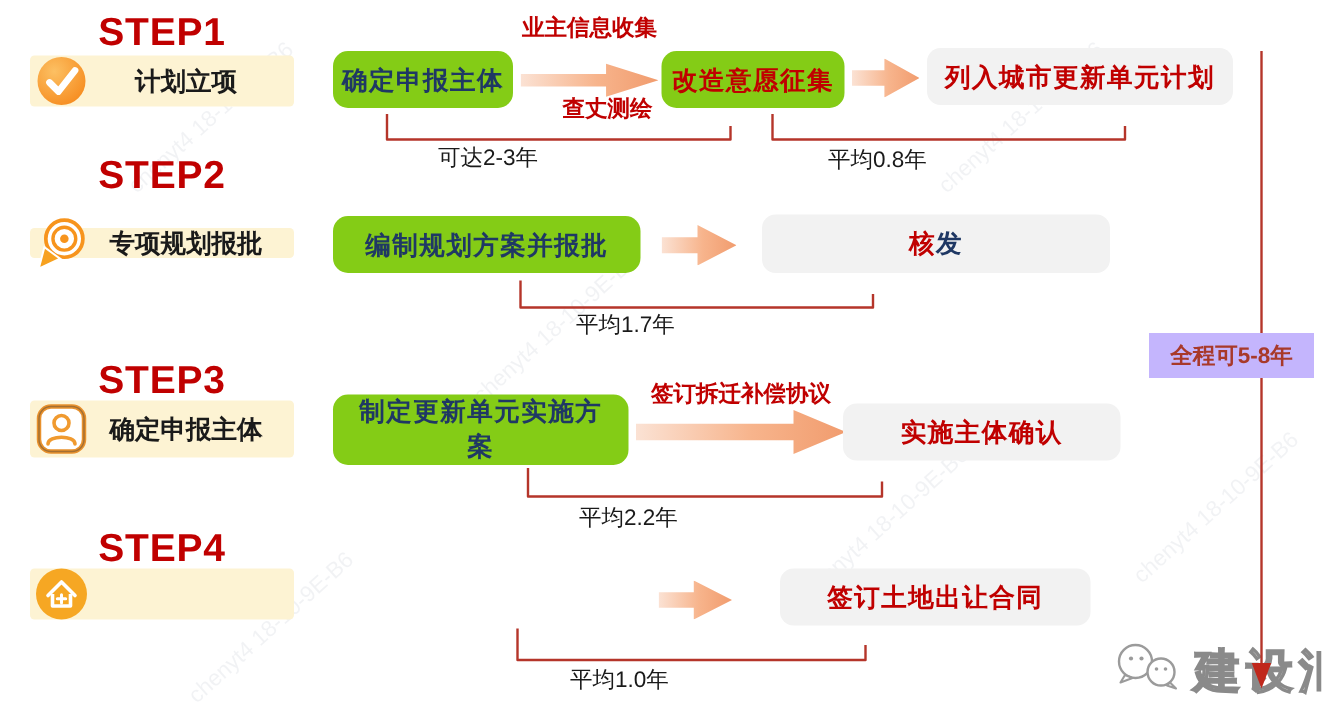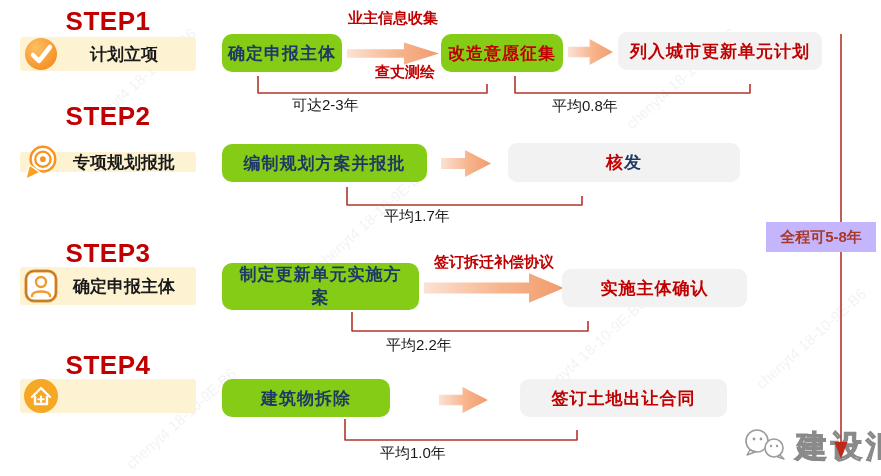--- a/index.html
+++ b/index.html
@@ -154,21 +154,20 @@
   <div class="band b4">
     <span class="icn">
       <svg width="38" height="38" viewBox="0 0 38 38">
         <circle cx="19" cy="19" r="17" fill="#f6a723"></circle>
         <path d="M10 20 L19 11 L28 20" fill="none" stroke="#ffffff" stroke-width="2.4" stroke-linecap="round" stroke-linejoin="round"></path>
         <path d="M13 19 L13 27 L25 27 L25 19" fill="none" stroke="#ffffff" stroke-width="2.4" stroke-linejoin="round"></path>
         <path d="M19 19.5 L19 25 M16.2 22.2 L21.8 22.2" stroke="#ffffff" stroke-width="2" stroke-linecap="round"></path>
       </svg>
     </span>
   </div>
-  <div class="fbox blue bx-s4a">建筑物拆除</div>
   <div class="arrow head48 ar5"></div>
   <div class="fbox gray bx-s4b">签订土地出让合同</div>
   <div class="dur d5">平均1.0年</div>
 
   <div class="logo">
     <span>
       <svg width="48" height="42" viewBox="0 0 48 42">
         <circle cx="15" cy="17" r="11" fill="#ffffff" stroke="#9b9b9b" stroke-width="1.6"></circle>
         <path d="M8 26 L5 31 L13 28 Z" fill="#ffffff" stroke="#9b9b9b" stroke-width="1.4" stroke-linejoin="round"></path>
         <circle cx="32" cy="24" r="9" fill="#ffffff" stroke="#9b9b9b" stroke-width="1.6"></circle>

